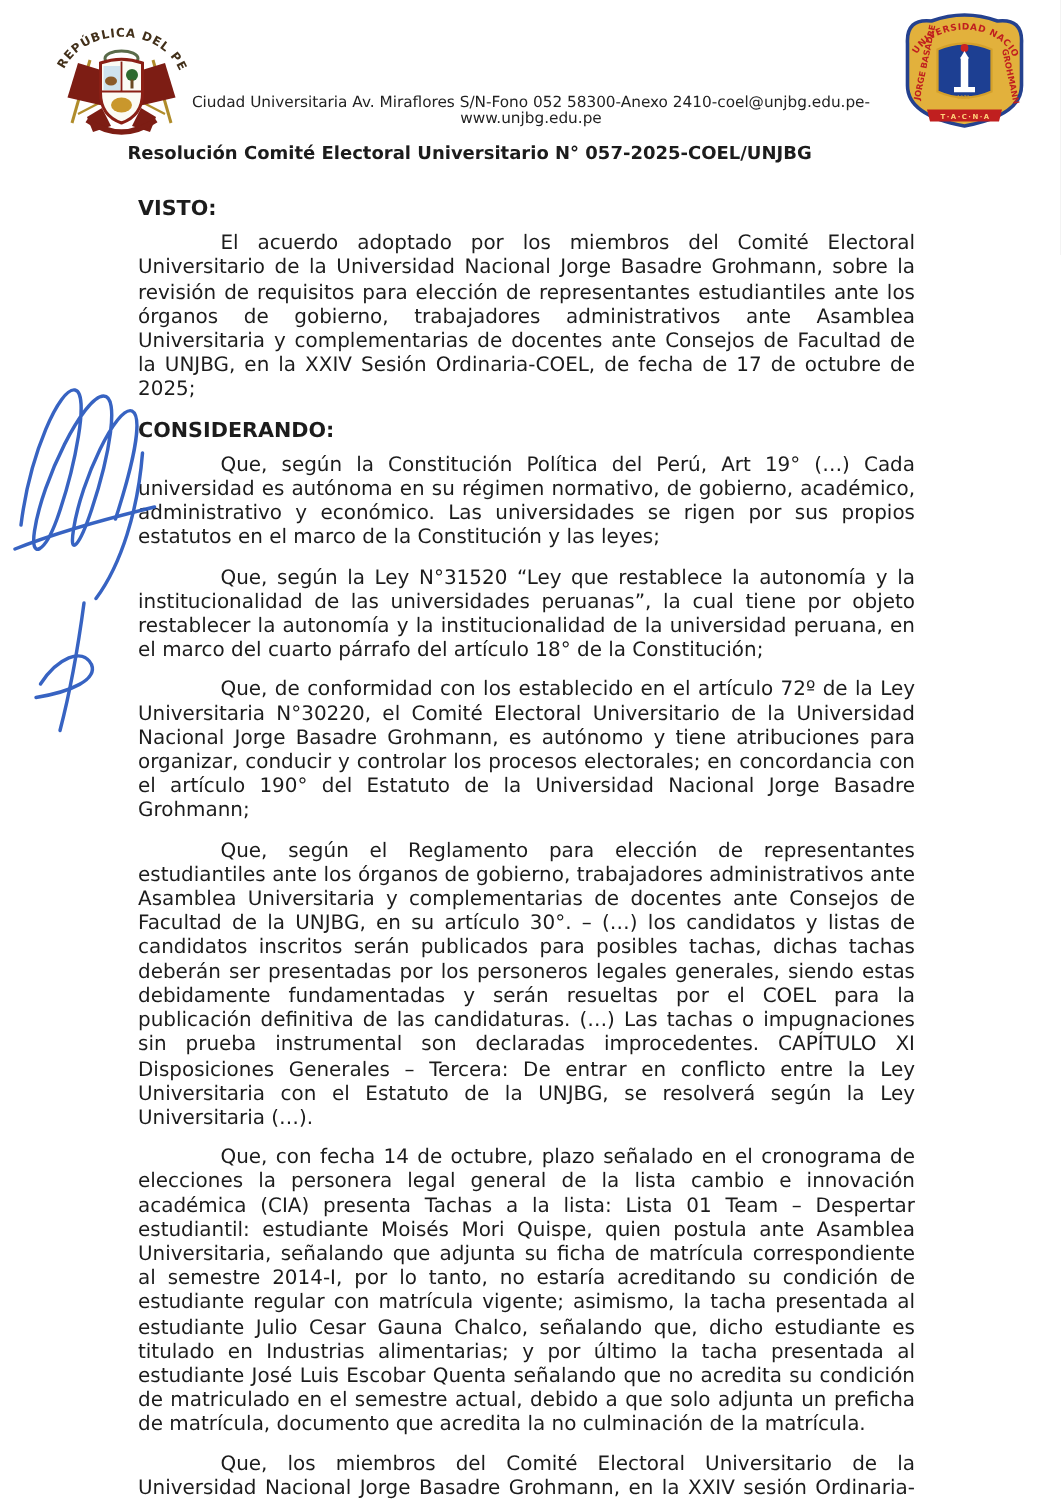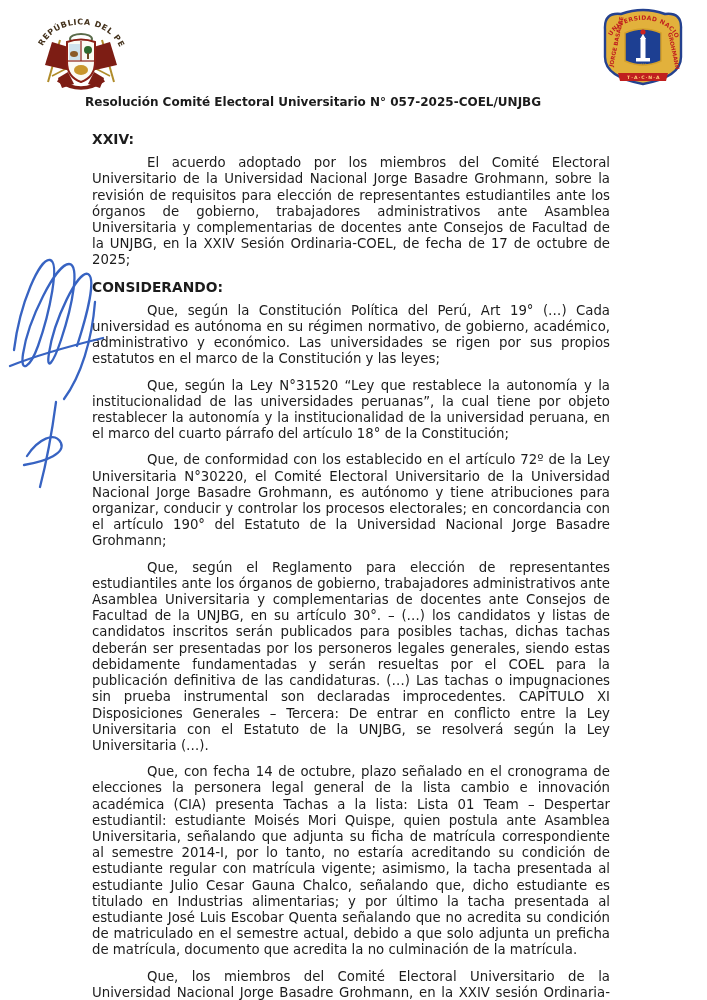--- a/index.html
+++ b/index.html
@@ -76,25 +76,26 @@
       <polygon points="47,29 50,34 44,34" fill="#ffffff"></polygon>
       <rect x="44.5" y="33" width="5" height="20" fill="#ffffff"></rect>
       <rect x="40" y="53" width="14" height="3.5" fill="#ffffff"></rect>
       <text x="42" y="61" font-size="3.4" fill="#d4a02a">1971</text>
 
       <polygon points="22,68 72,68 70,76 24,76" fill="#c01f1f"></polygon>
       <text x="31" y="74" font-size="4.6" font-weight="bold" fill="#ffd27a" letter-spacing="1">T·A·C·N·A</text>
     </svg>
   </div>
 
+  <div class="addr">Ciudad Universitaria Av. Miraflores S/N-Fono 052 58300-Anexo 2410-coel@unjbg.edu.pe-www.unjbg.edu.pe</div>
 
   <div class="res-title">Resolución Comité Electoral Universitario N° 057-2025-COEL/UNJBG</div>
 
   <div class="doc-body">
-    <div class="sec-head">XXIV:</div>
+    <div class="sec-head">VISTO:</div>
     <p><span>El acuerdo adoptado por los miembros del Comité Electoral Universitario de la Universidad Nacional Jorge Basadre Grohmann, sobre la revisión de requisitos para elección de representantes estudiantiles ante los órganos de gobierno, trabajadores administrativos ante Asamblea Universitaria y complementarias de docentes ante Consejos de Facultad de la UNJBG, en la XXIV Sesión Ordinaria-COEL, de fecha de 17 de octubre de 2025;</span></p>
 
     <div class="sec-head">CONSIDERANDO:</div>
     <p><span>Que, según la Constitución Política del Perú, Art 19° (…) Cada universidad es autónoma en su régimen normativo, de gobierno, académico, administrativo y económico. Las universidades se rigen por sus propios estatutos en el marco de la Constitución y las leyes;</span></p>
     <p><span>Que, según la Ley N°31520 “Ley que restablece la autonomía y la institucionalidad de las universidades peruanas”, la cual tiene por objeto restablecer la autonomía y la institucionalidad de la universidad peruana, en el marco del cuarto párrafo del artículo 18° de la Constitución;</span></p>
     <p><span>Que, de conformidad con los establecido en el artículo 72º de la Ley Universitaria N°30220, el Comité Electoral Universitario de la Universidad Nacional Jorge Basadre Grohmann, es autónomo y tiene atribuciones para organizar, conducir y controlar los procesos electorales; en concordancia con el artículo 190° del Estatuto de la Universidad Nacional Jorge Basadre Grohmann;</span></p>
     <p><span>Que, según el Reglamento para elección de representantes estudiantiles ante los órganos de gobierno, trabajadores administrativos ante Asamblea Universitaria y complementarias de docentes ante Consejos de Facultad de la UNJBG, en su </span><span class="b">artículo 30°</span><span>. – (…) los candidatos y listas de candidatos inscritos serán publicados para posibles tachas, dichas tachas deberán ser presentadas por los personeros legales generales, siendo estas debidamente fundamentadas y serán resueltas por el COEL para la publicación definitiva de las candidaturas. (…) Las tachas o impugnaciones sin prueba instrumental son declaradas improcedentes. </span><span class="b">CAPÍTULO XI Disposiciones Generales – Tercera</span><span>: De entrar en conflicto entre la Ley Universitaria con el Estatuto de la UNJBG, se resolverá según la Ley Universitaria (…).</span></p>
     <p><span>Que, con fecha 14 de octubre, plazo señalado en el cronograma de elecciones la personera legal general de la lista cambio e innovación académica (CIA) presenta Tachas a la lista: </span><span class="b">Lista 01 Team – Despertar estudiantil:</span><span> estudiante Moisés Mori Quispe, quien postula ante Asamblea Universitaria, señalando que adjunta su ficha de matrícula correspondiente al semestre 2014-I, por lo tanto, no estaría acreditando su condición de estudiante regular con matrícula vigente; asimismo, la tacha presentada al estudiante Julio Cesar Gauna Chalco, señalando que, dicho estudiante es titulado en Industrias alimentarias; y por último la tacha presentada al estudiante José Luis Escobar Quenta señalando que no acredita su condición de matriculado en el semestre actual, debido a que solo adjunta un preficha de matrícula, documento que acredita la no culminación de la matrícula.</span></p>
     <p><span>Que, los miembros del Comité Electoral Universitario de la Universidad Nacional Jorge Basadre Grohmann, en la XXIV sesión Ordinaria-COEL llevada a cabo el día de 17 de octubre de 2025, en cumplimiento del cronograma de elecciones, ítem 12 procede a la resolución de tachas de candidaturas y declara</span></p>
   </div>

